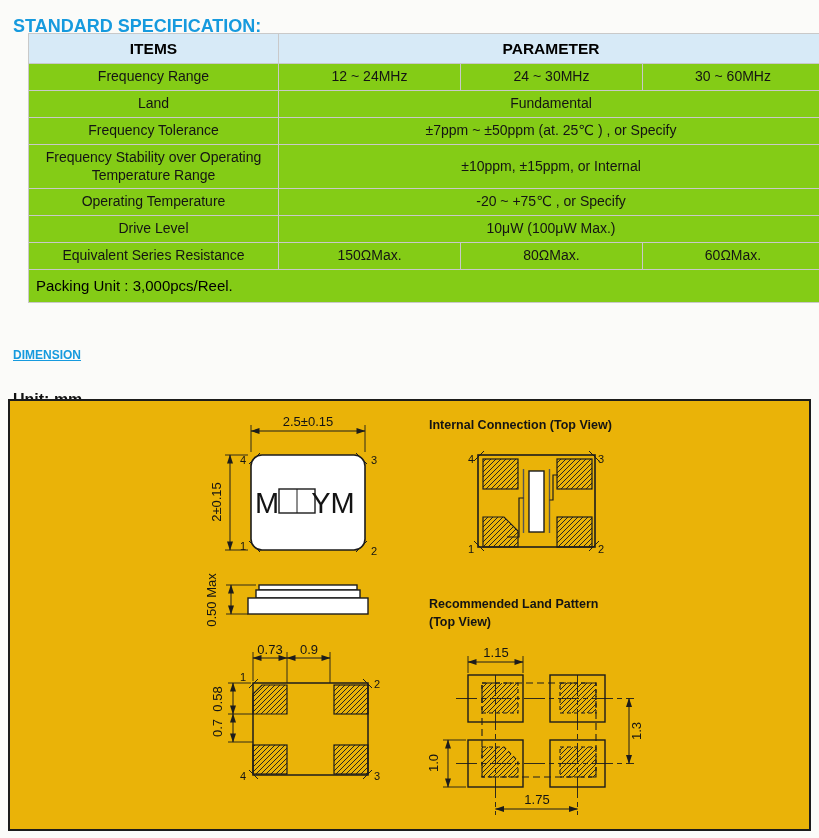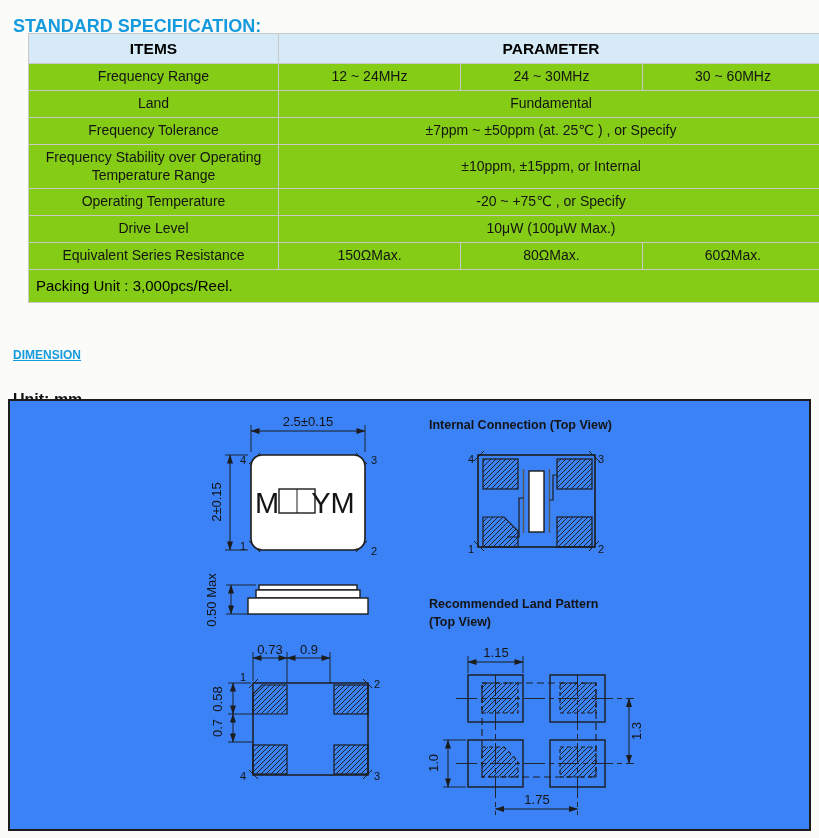--- a/index.html
+++ b/index.html
@@ -6,21 +6,21 @@
   body{background:#fbfbf9;font-family:"Liberation Sans","DejaVu Sans",sans-serif;color:#111;}
   .page{position:relative;width:819px;height:838px;overflow:hidden;background:#fbfbf9;}
   .spec-heading{position:absolute;left:13px;top:16px;font-size:18px;font-weight:bold;}
   .dim-heading{position:absolute;left:13px;top:348px;font-size:12px;font-weight:bold;text-decoration:underline;}
   .unit-note{position:absolute;left:13px;top:370px;font-size:16px;font-weight:bold;color:#111;margin-top:21px;}
   table.spec{position:absolute;left:28px;top:33px;width:795px;border-collapse:collapse;table-layout:fixed;background:#84cc16;}
   .spec td,.spec th{border:1px solid #c9c9c9;font-size:14px;text-align:center;padding:2px 5px;line-height:1.25;color:#141414;}
   .spec th{background:#d7eaf7;font-weight:bold;font-size:15.5px;height:25px;color:#000;}
   .spec tr.r{height:27px;}
   .spec tr.packing td{text-align:left;font-weight:normal;font-size:15px;padding-left:7px;height:28px;color:#000;}
-  .dim-box{position:absolute;left:8px;top:399px;width:803px;height:432px;border:2px solid #1c1c1c;box-sizing:border-box;background:#3b82f6;}
+  .dim-box{position:absolute;left:8px;top:399px;width:803px;height:432px;border:2px solid #1c1c1c;box-sizing:border-box;background:#eab308;}
   svg{display:block;}
   svg text{font-family:"Liberation Sans","DejaVu Sans",sans-serif;fill:#141414;}
   .ol{fill:#fff;stroke:#1c1c1c;stroke-width:1.6;}
   .ol2{fill:#fff;stroke:#1c1c1c;stroke-width:1.4;}
   .nof{fill:none;stroke:#1c1c1c;stroke-width:1.4;}
   .pad{fill:url(#hatch);stroke:#1c1c1c;stroke-width:1.2;}
   .padD{fill:url(#hatch);stroke:#1c1c1c;stroke-width:1.1;stroke-dasharray:4 3;}
   .dim{stroke:#1c1c1c;stroke-width:1;fill:none;}
   .ext{stroke:#1c1c1c;stroke-width:0.9;}
   .cl{stroke:#1c1c1c;stroke-width:0.9;stroke-dasharray:21 4 5 4;fill:none;}

